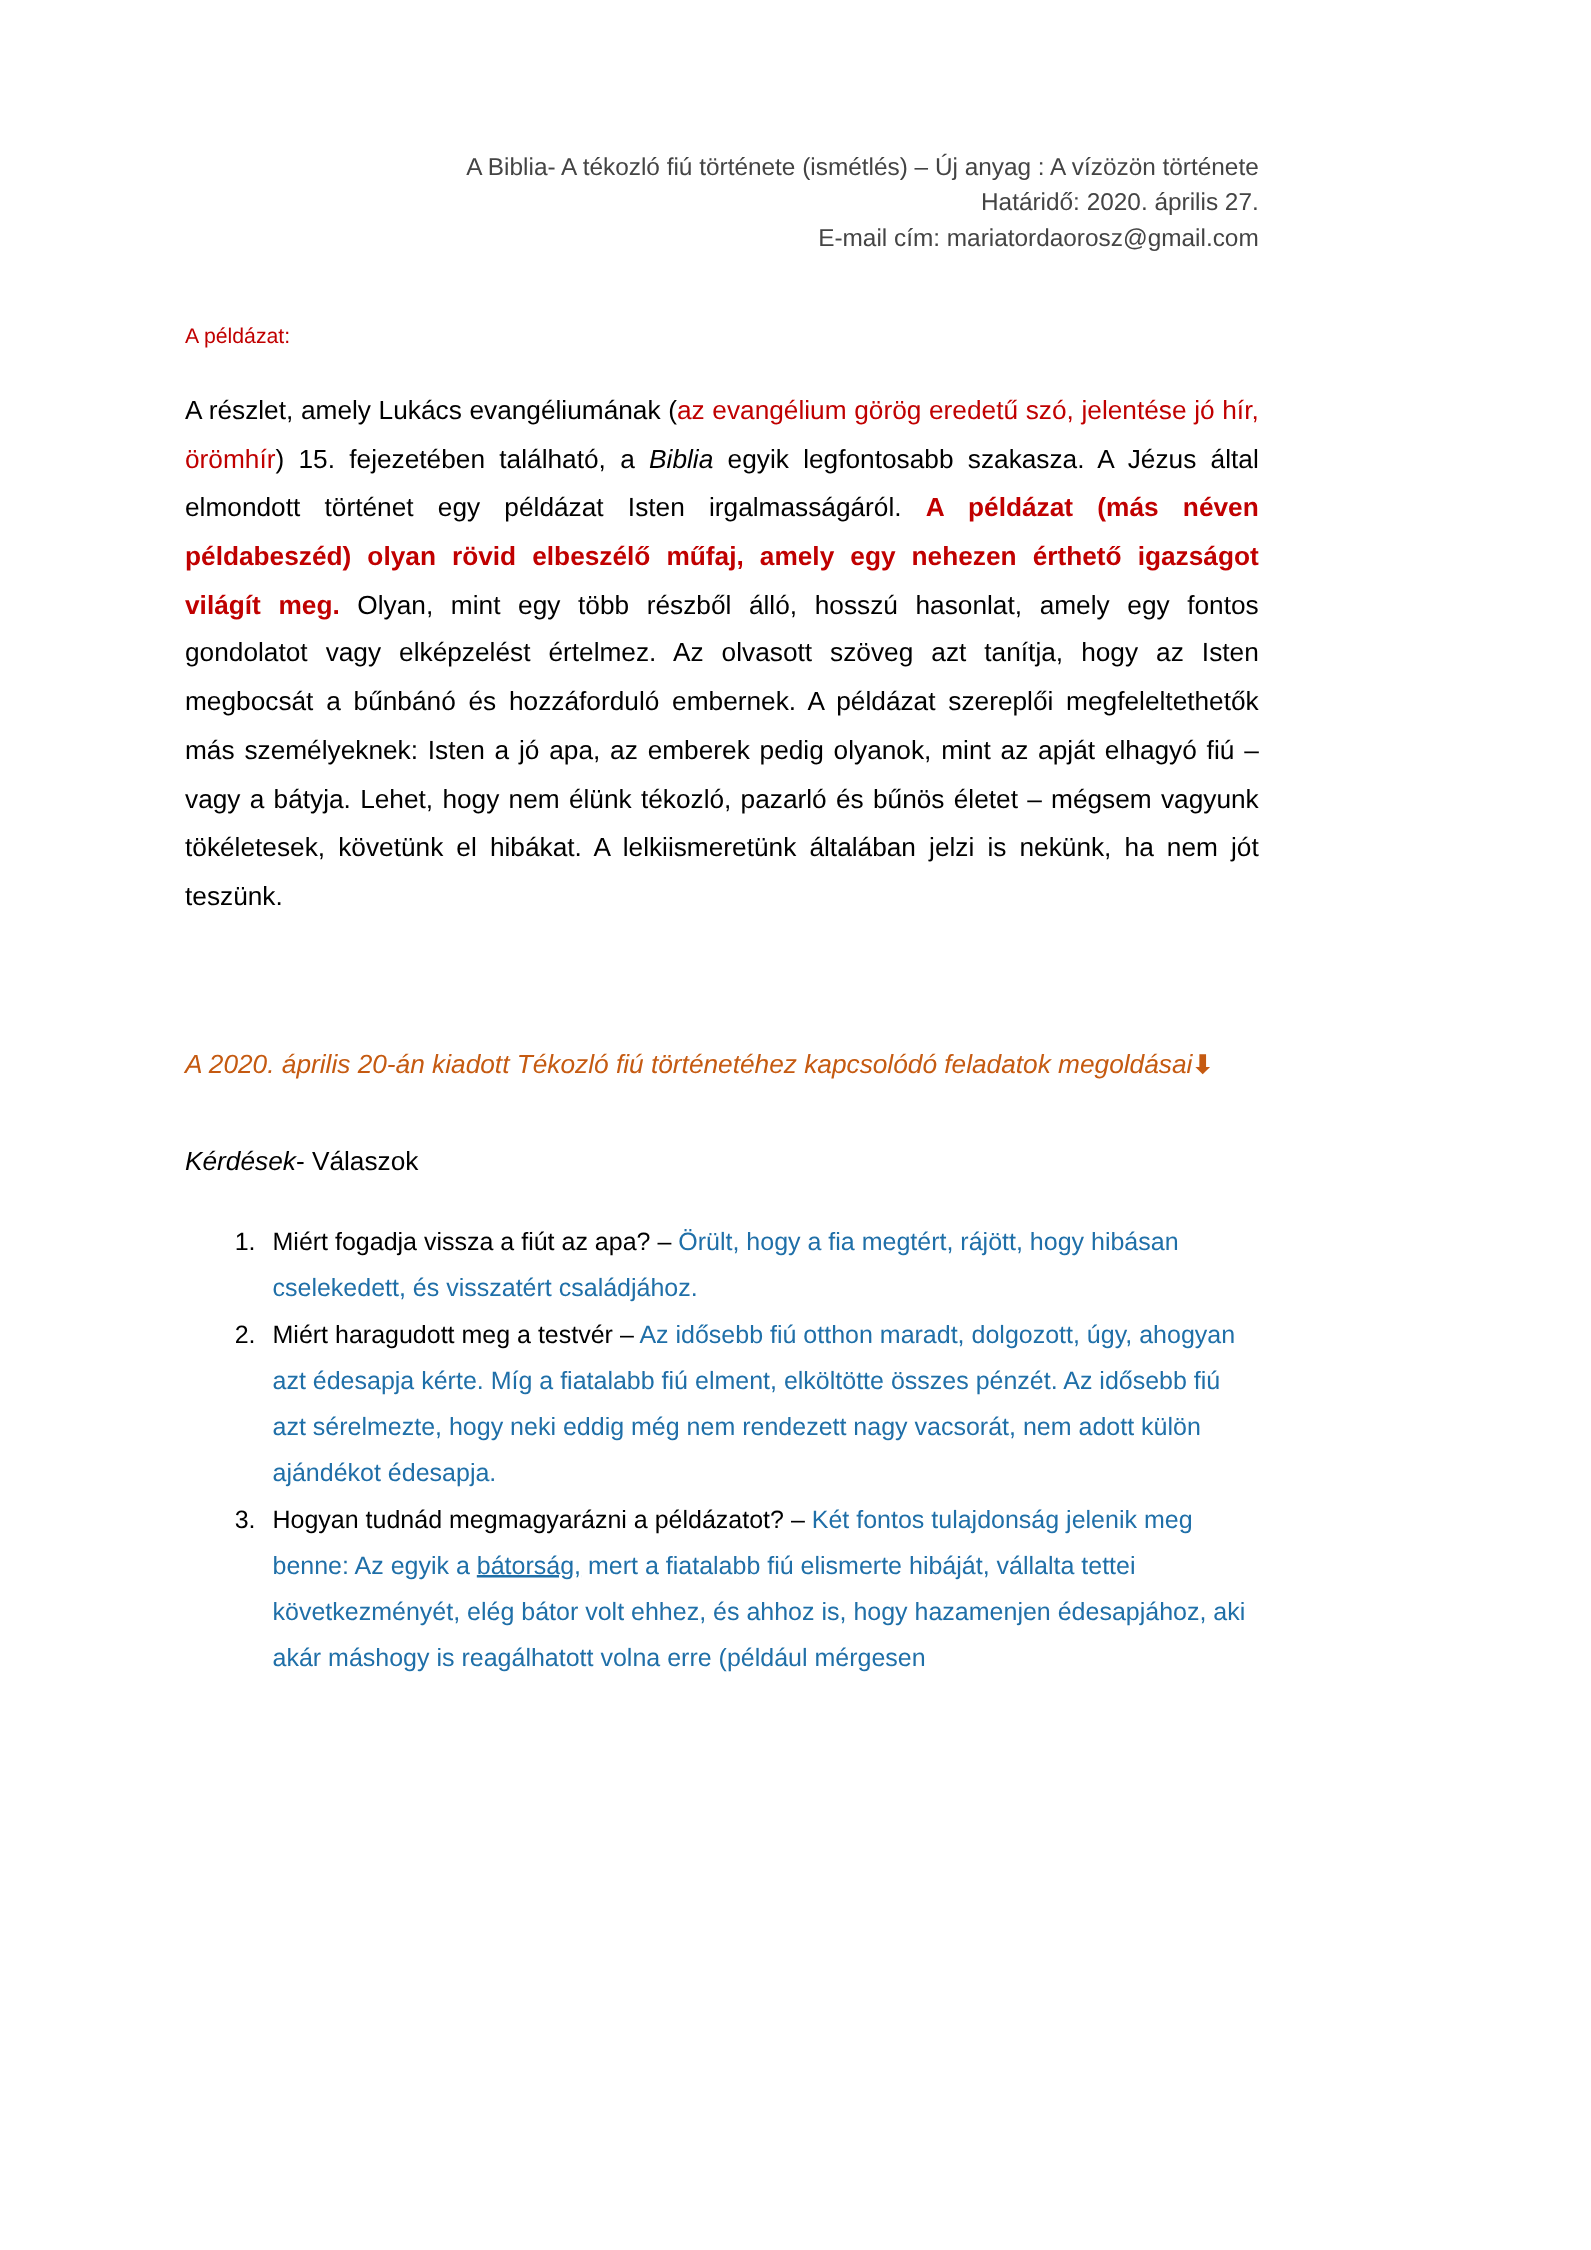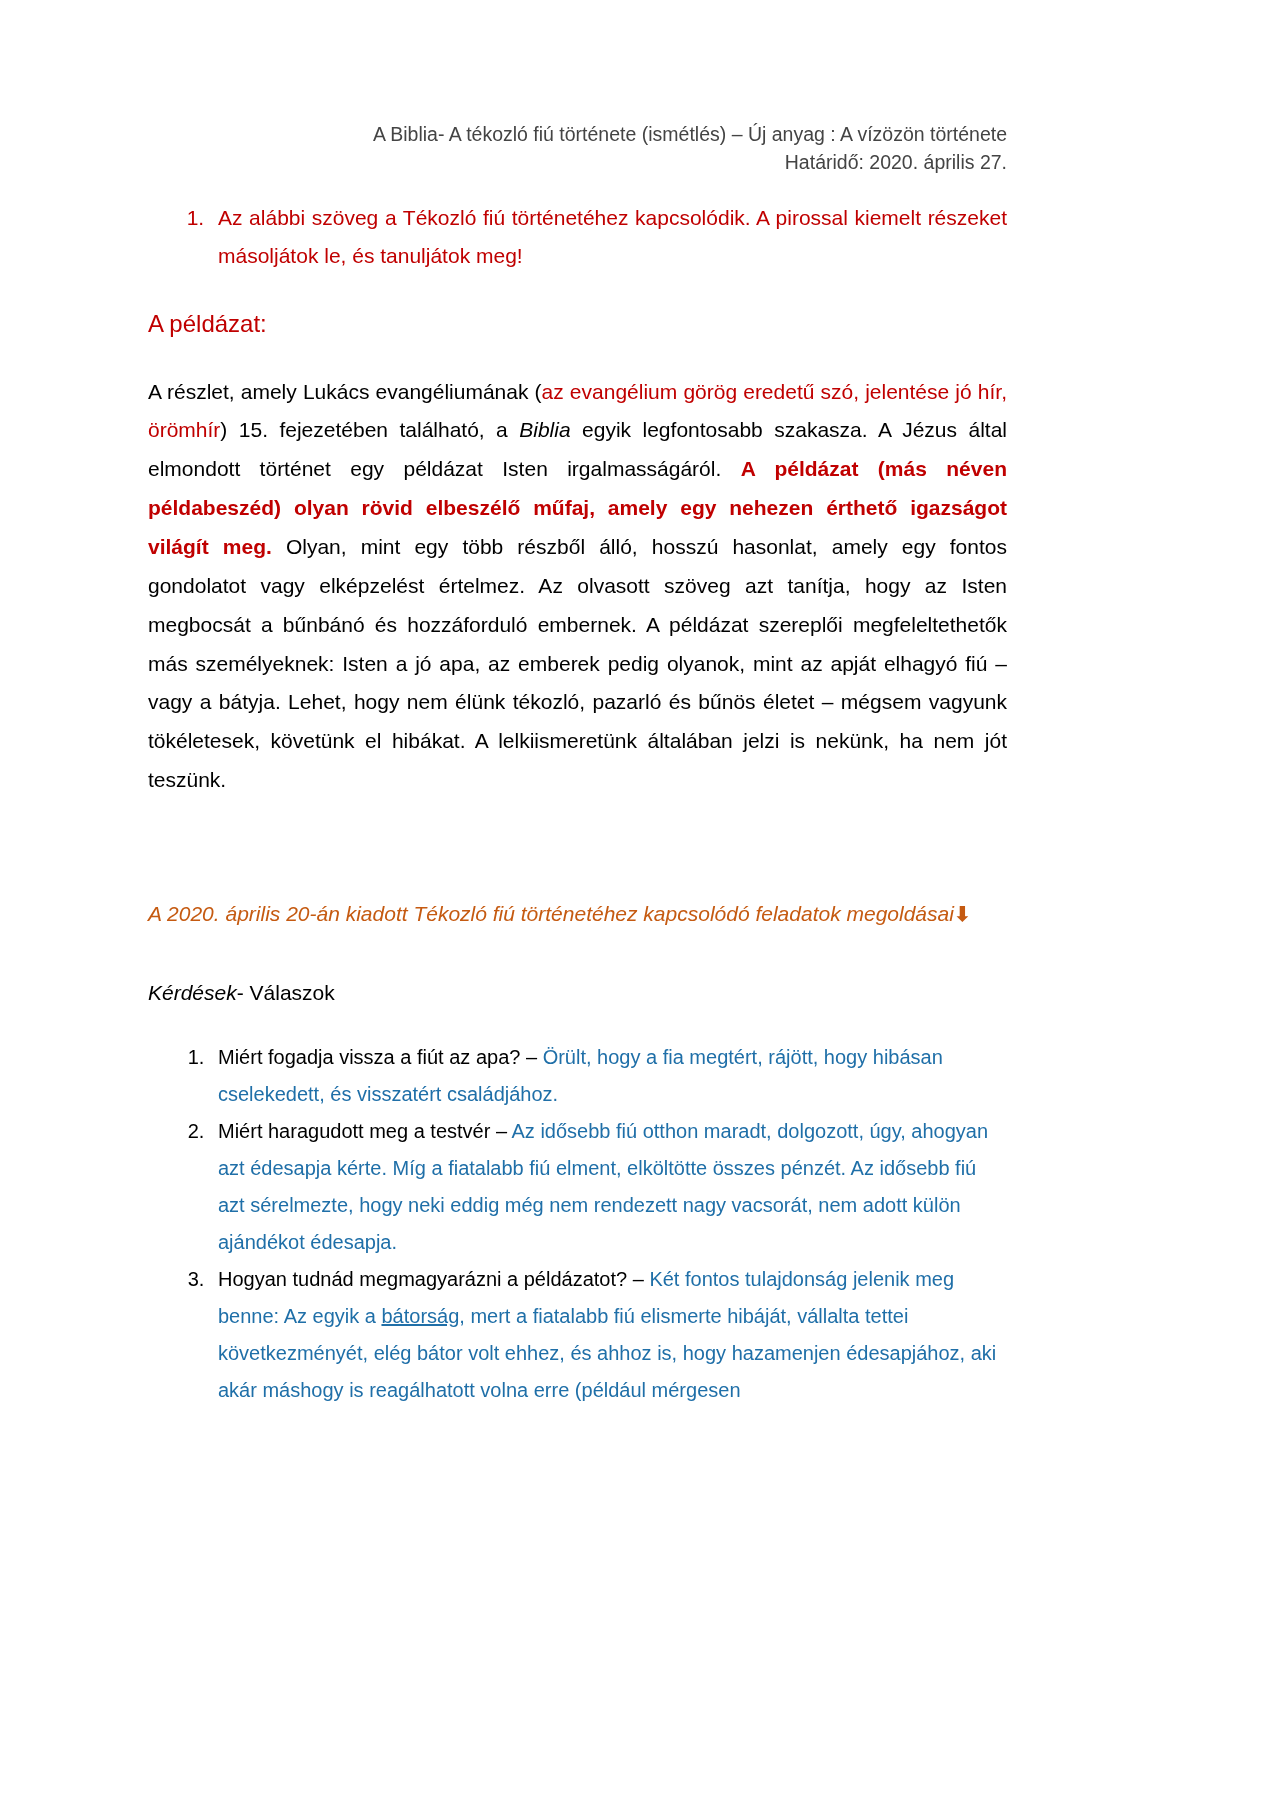--- a/index.html
+++ b/index.html
@@ -75,39 +75,35 @@
     padding-left: 62px;
     font-size: 20px;
     line-height: 1.85;
   }
   ol.qa-list li {
     text-align: left;
     padding-left: 8px;
     margin-bottom: 0;
   }
   .section-title {
-    font-size: 24px;
+    font-size: 17px;
     line-height: 1.85;
   }
 </style>
 </head>
 <body>
 
 <div class="page">
 
   <div class="header">
     <div>A Biblia- A tékozló fiú története (ismétlés) – Új anyag : A vízözön története</div>
     <div>Határidő: 2020. április 27.</div>
+    <div>E-mail cím: mariatordaorosz@gmail.com</div>
   </div>
 
-  <ol class="top-list">
-    <li>
-      <span>Az alábbi szöveg a Tékozló fiú történetéhez kapcsolódik. A pirossal kiemelt részeket másoljátok le, és tanuljátok meg!</span>
-    </li>
-  </ol>
 
   <div class="spacer-sm"></div>
 
   <p class="section-title red">A példázat:</p>
 
   <div class="spacer-sm"></div>
 
   <p>
     <span>A részlet, amely Lukács evangéliumának (</span><span class="red">az evangélium görög eredetű szó, jelentése jó hír, örömhír</span><span>) 15. fejezetében található, a </span><span class="italic">Biblia</span><span> egyik legfontosabb szakasza. A Jézus által elmondott történet egy </span><span class="bold">példázat</span><span> Isten irgalmasságáról. </span><span class="red-bold">A példázat (más néven példabeszéd) olyan rövid elbeszélő műfaj, amely egy nehezen érthető igazságot világít meg.</span><span> Olyan, mint egy több részből álló, hosszú hasonlat, amely egy fontos gondolatot vagy elképzelést értelmez. Az olvasott szöveg azt tanítja, hogy az Isten megbocsát a bűnbánó és hozzáforduló embernek. A példázat szereplői megfeleltethetők más személyeknek: Isten a jó apa, az emberek pedig olyanok, mint az apját elhagyó fiú – vagy a bátyja. Lehet, hogy nem élünk tékozló, pazarló és bűnös életet – mégsem vagyunk tökéletesek, követünk el hibákat. A lelkiismeretünk általában jelzi is nekünk, ha nem jót teszünk.</span>
   </p>

